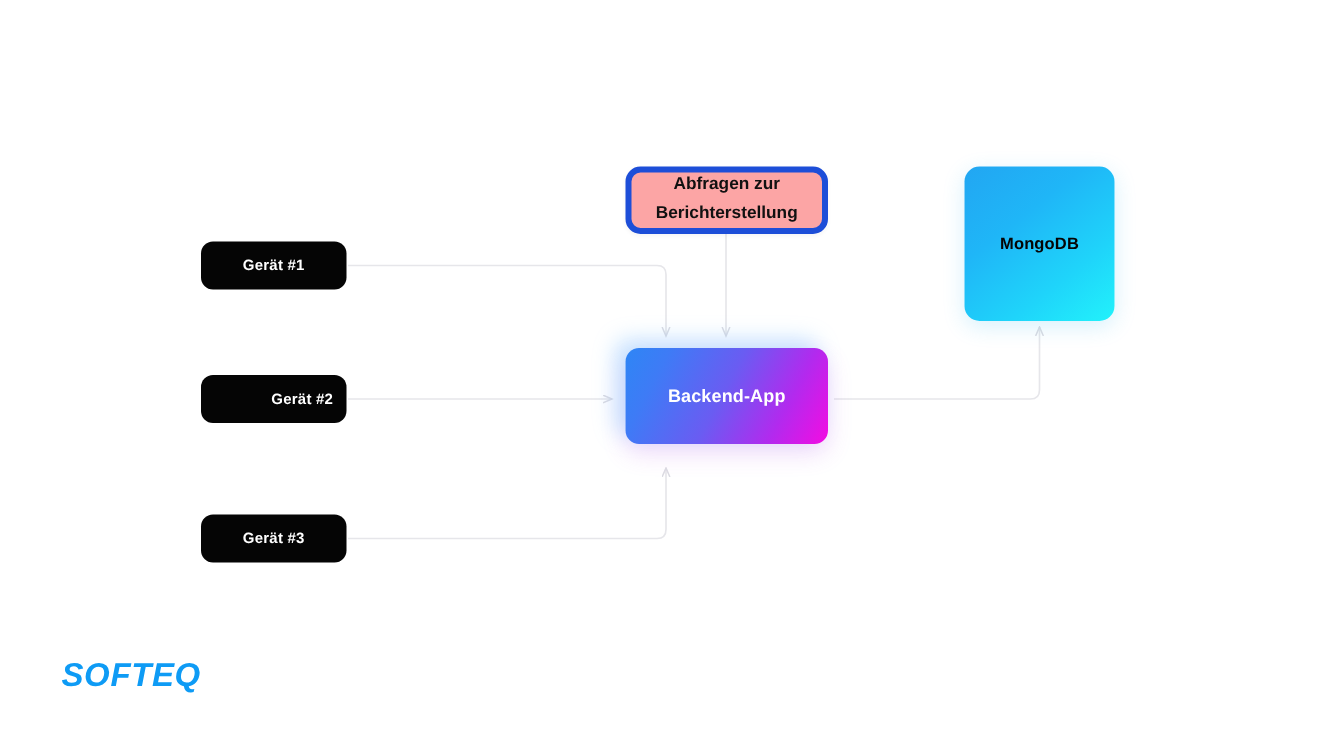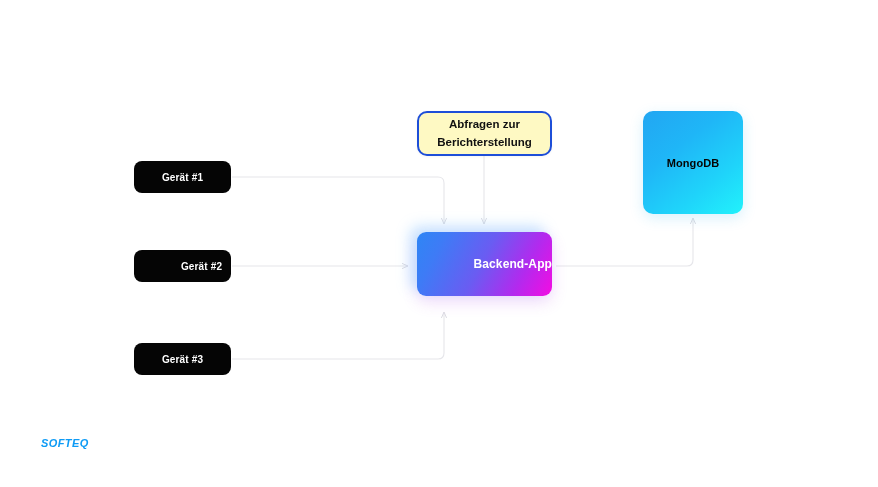--- a/index.html
+++ b/index.html
@@ -48,61 +48,61 @@
     background: #050505;
     border-radius: 8px;
     color: #ffffff;
     font-size: 10px;
     font-weight: bold;
     letter-spacing: 0.15px;
   }
 
   
   .card-white {
-    background: #fef9c3;
-    border: 2px solid #1d4ed8;
+    background: #fca5a5;
+    border: 4px solid #1d4ed8;
     border-radius: 10px;
     color: #111111;
     font-size: 11.5px;
     font-weight: bold;
     line-height: 1.55;
     box-shadow: 0 1px 3px rgba(20,20,40,0.045);
+    justify-content: space-between;
   }
 
   
   .card-backend {
     border-radius: 9px;
     color: #ffffff;
     font-size: 12px;
     font-weight: bold;
     letter-spacing: 0.1px;
     background: linear-gradient(118deg, #2E86F5 0%, #3E7BF6 18%, #6A5CF2 48%, #B22AEE 76%, #F40CE2 100%);
     box-shadow:
       -7px -6px 14px rgba(120,190,255,0.40),
        0   6px 16px rgba(180, 70, 230, 0.20);
-    justify-content: flex-end;
   }
 
   
   .card-mongo {
     border-radius: 10px;
     color: #050505;
     font-size: 11px;
     font-weight: bold;
     letter-spacing: 0.1px;
     background: linear-gradient(142deg, #22A6F2 0%, #1FB6F7 35%, #1FD4FA 70%, #22F2FB 100%);
     box-shadow: 0 4px 14px rgba(40,180,240,0.18);
   }
 
   
   #logo {
     position: absolute;
     left: 41px;
     top: 437px;
-    font-size: 11px;
+    font-size: 22px;
     font-weight: bold;
     font-style: italic;
     letter-spacing: 0.4px;
     color: #0E9BF5;
     font-family: "Liberation Sans", sans-serif;
   }
 </style>
 </head>
 <body>
 

